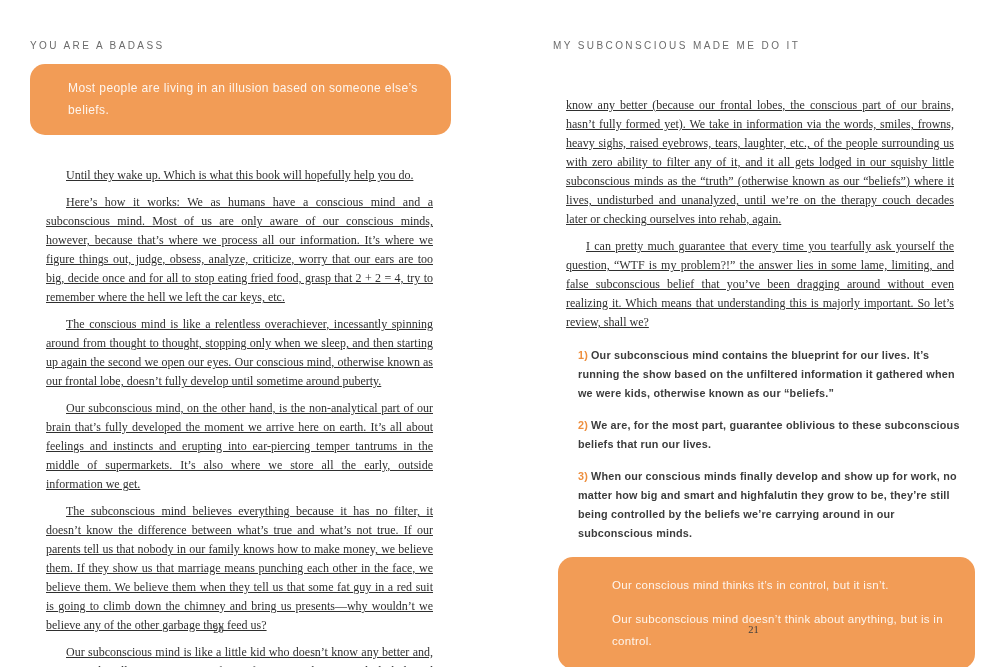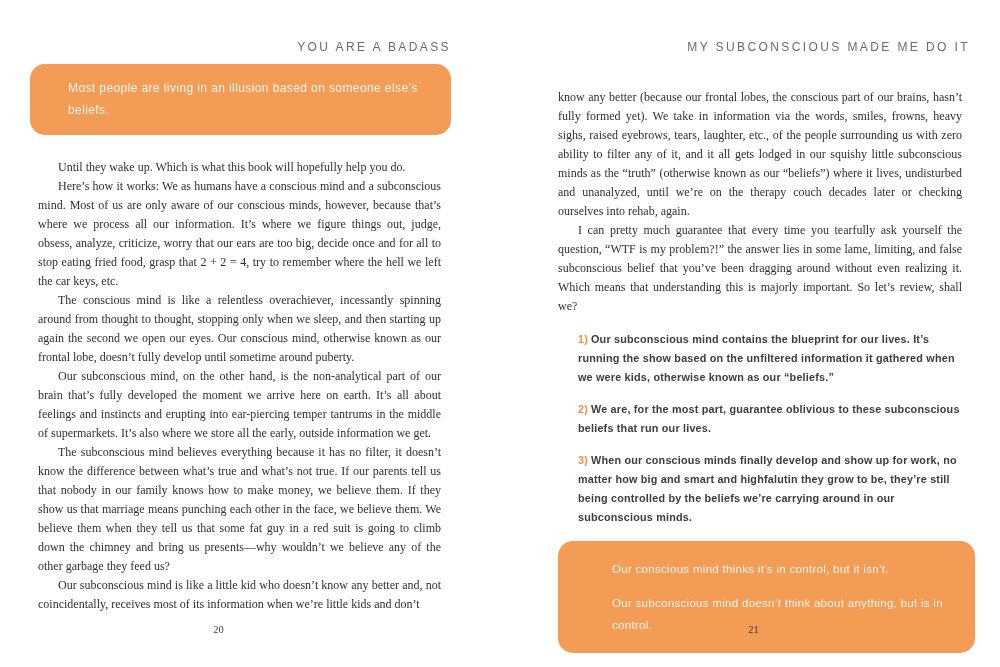--- a/index.html
+++ b/index.html
@@ -12,24 +12,24 @@
   }
   .page {
     position: absolute;
     top: 0;
   }
   .page-left  { left: 30px;  width: 421px; }
   .page-right { left: 553px; width: 417px; }
 
   .runhead {
     font-family: "Liberation Sans", sans-serif;
-    font-size: 12px;
+    font-size: 10px;
     letter-spacing: 2.4px;
     color: var(--head_text, #6B6B6B);
-    text-align: right;
+    text-align: left;
     position: absolute;
     top: 40px; left: 0; right: 0;
   }
 
   .callout {
     background: var(--callout_bg, #F29C56);
     border-radius: 15px;
     color: rgba(255,255,255,0.90);
     font-family: "Liberation Sans", sans-serif;
     font-size: 12px;
@@ -52,21 +52,21 @@
   }
   .callout-right .gap { height: 12px; }
   .italic { }
 
   .bodytext {
     color: var(--body_text, #2F2F2F);
     font-size: 12px;
     line-height: 19px;
     text-align: justify;
   }
-  .bodytext p { margin: 0; text-indent: 20px; }
+  .bodytext p { margin: 8px; text-indent: 20px; text-decoration: underline; }
   .bodytext p.noindent { text-indent: 0; }
 
   .body-left {
     position: absolute;
     top: 158px; left: 8px;
     width: 403px;
   }
   .body-right-col {
     position: absolute;
     top: 88px; left: 5px;

